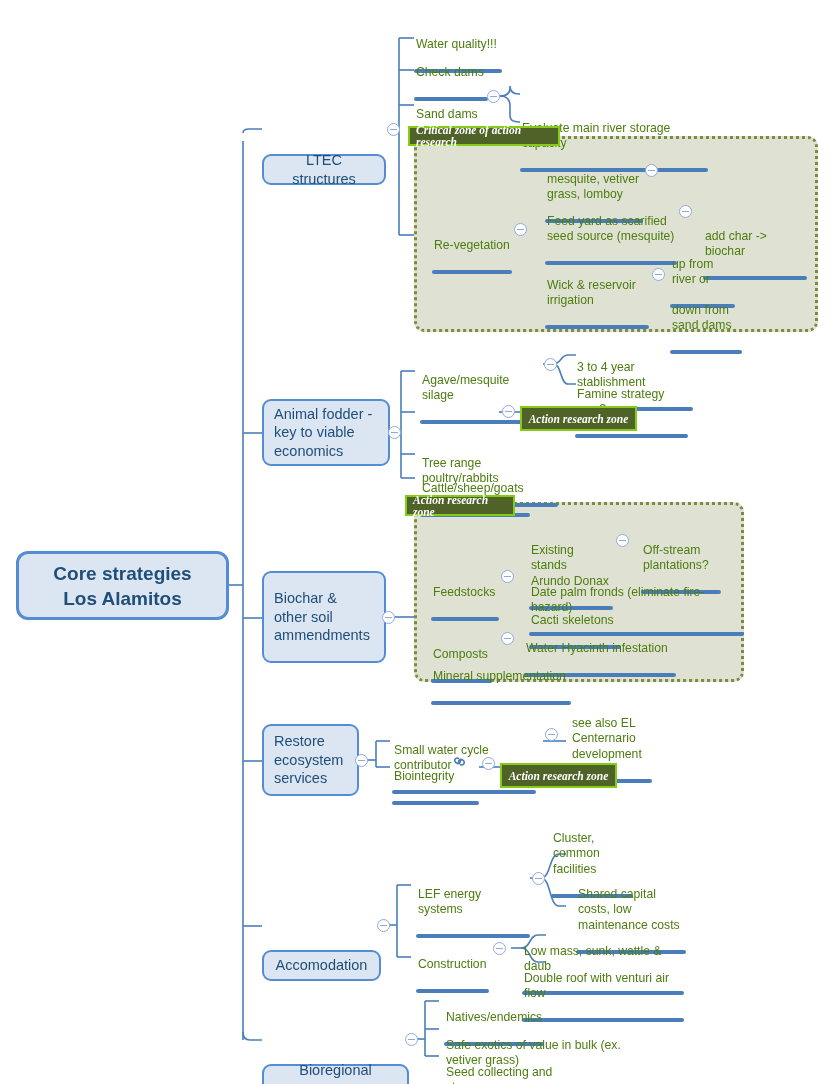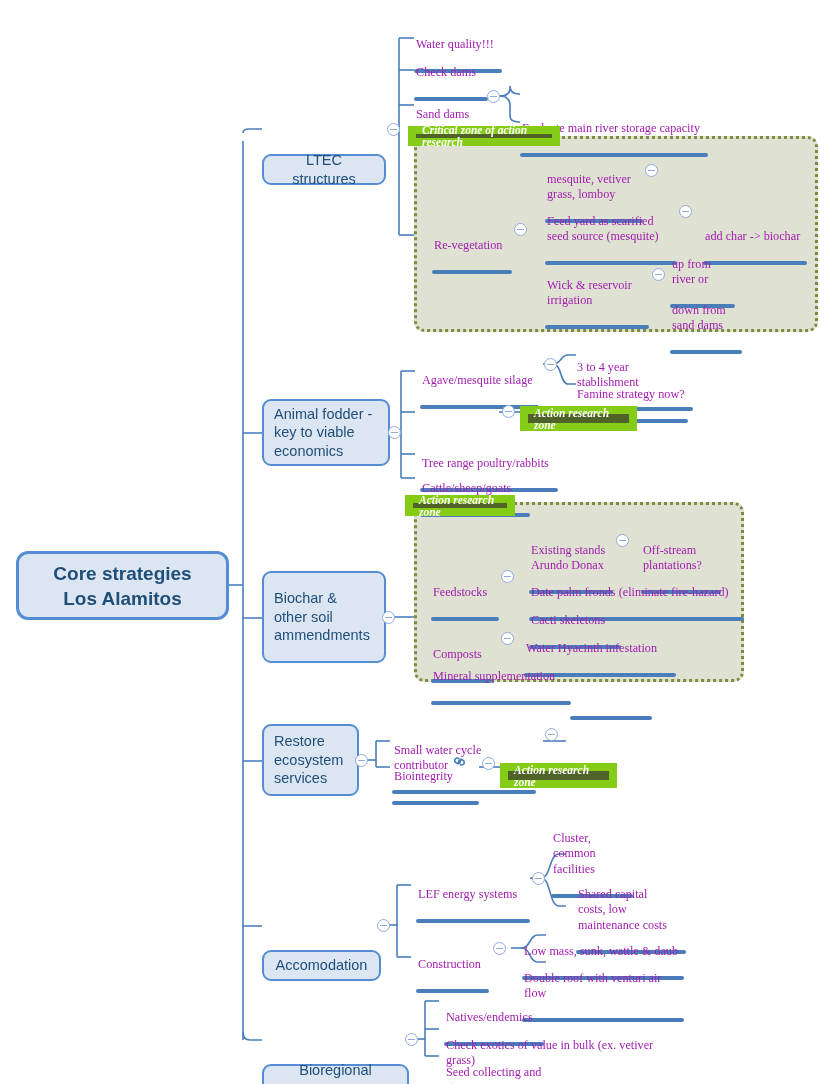--- a/index.html
+++ b/index.html
@@ -38,25 +38,24 @@
     line-height:18.5px;
     padding:6px 10px;
     display:flex;align-items:center;
   }
   .branch-node.center{justify-content:center;text-align:center;margin-top:40px;}
 
   
   .leaf{
     position:absolute;
     box-sizing:border-box;
-    color:#a21caf;
+    color:#4d7c0f;
     font-size:12.2px;
     line-height:15.5px;
     white-space:pre-line;
-    font-family:Liberation Serif, serif;
   }
   .leaf .txt{display:block;padding:0 2px 1px 2px;}
   .leaf .rule{display:block;height:4px;background:#4a7ebb;border-radius:2px;}
 
   
   .collapse{
     position:absolute;
     width:13px;height:13px;border-radius:50%;
     border:1px solid #8faadc;background:#ffffff;
     box-sizing:border-box;
@@ -72,21 +71,21 @@
     box-sizing:border-box;
     background:#dfe2d2;
     border:3px dotted #7a8c3e;
     border-radius:10px;
   }
   
   .zone-label{
     position:absolute;
     box-sizing:border-box;
     background:#4f6228;
-    border:8px solid #84cc16;
+    border:2px solid #84cc16;
     color:#ffffff;
     font-family:"Liberation Serif","DejaVu Serif",serif;
     font-style:italic;
     font-weight:bold;
     font-size:11.5px;
     display:flex;align-items:center;justify-content:center;
     padding:0 6px;
   }
   .zone-label.left{justify-content:flex-start;}
 
@@ -383,20 +382,23 @@
     <span class="txt">Mineral supplementation</span>
     <span class="rule"></span>
   </div>
 
   <div class="leaf" style="left:392px;top:727px;width:144px;">
     <span class="txt">Small water cycle contributor</span>
     <span class="rule"></span>
   </div>
   <div class="collapse" style="left:545px;top:728px;"></div>
   <div class="leaf" style="left:570px;top:700px;width:82px;">
+    <span class="txt">see also EL
+Centernario
+development</span>
     <span class="rule"></span>
   </div>
 
   <div class="leaf" style="left:392px;top:753px;width:87px;">
     <span class="txt">Biointegrity</span>
     <span class="rule"></span>
   </div>
   <span class="link-icon" style="left:452px;top:754px;">
     <svg width="15" height="15" viewBox="0 0 16 16">
       <g stroke="#4a7ebb" stroke-width="1.7" fill="none" stroke-linecap="round">
@@ -441,21 +443,21 @@
   <div class="leaf" style="left:522px;top:955px;width:162px;">
     <span class="txt">Double roof with venturi air flow</span>
     <span class="rule"></span>
   </div>
 
   <div class="leaf" style="left:444px;top:994px;width:100px;">
     <span class="txt">Natives/endemics</span>
     <span class="rule"></span>
   </div>
   <div class="leaf" style="left:444px;top:1022px;width:214px;">
-    <span class="txt">Check exotics of value in bulk (ex. vetiver grass)</span>
+    <span class="txt">Safe exotics of value in bulk (ex. vetiver grass)</span>
     
   </div>
   <div class="leaf" style="left:444px;top:1049px;width:132px;">
     <span class="txt">Seed collecting and storage</span>
     
   </div>
 
 </div>
 
 </body></html>

